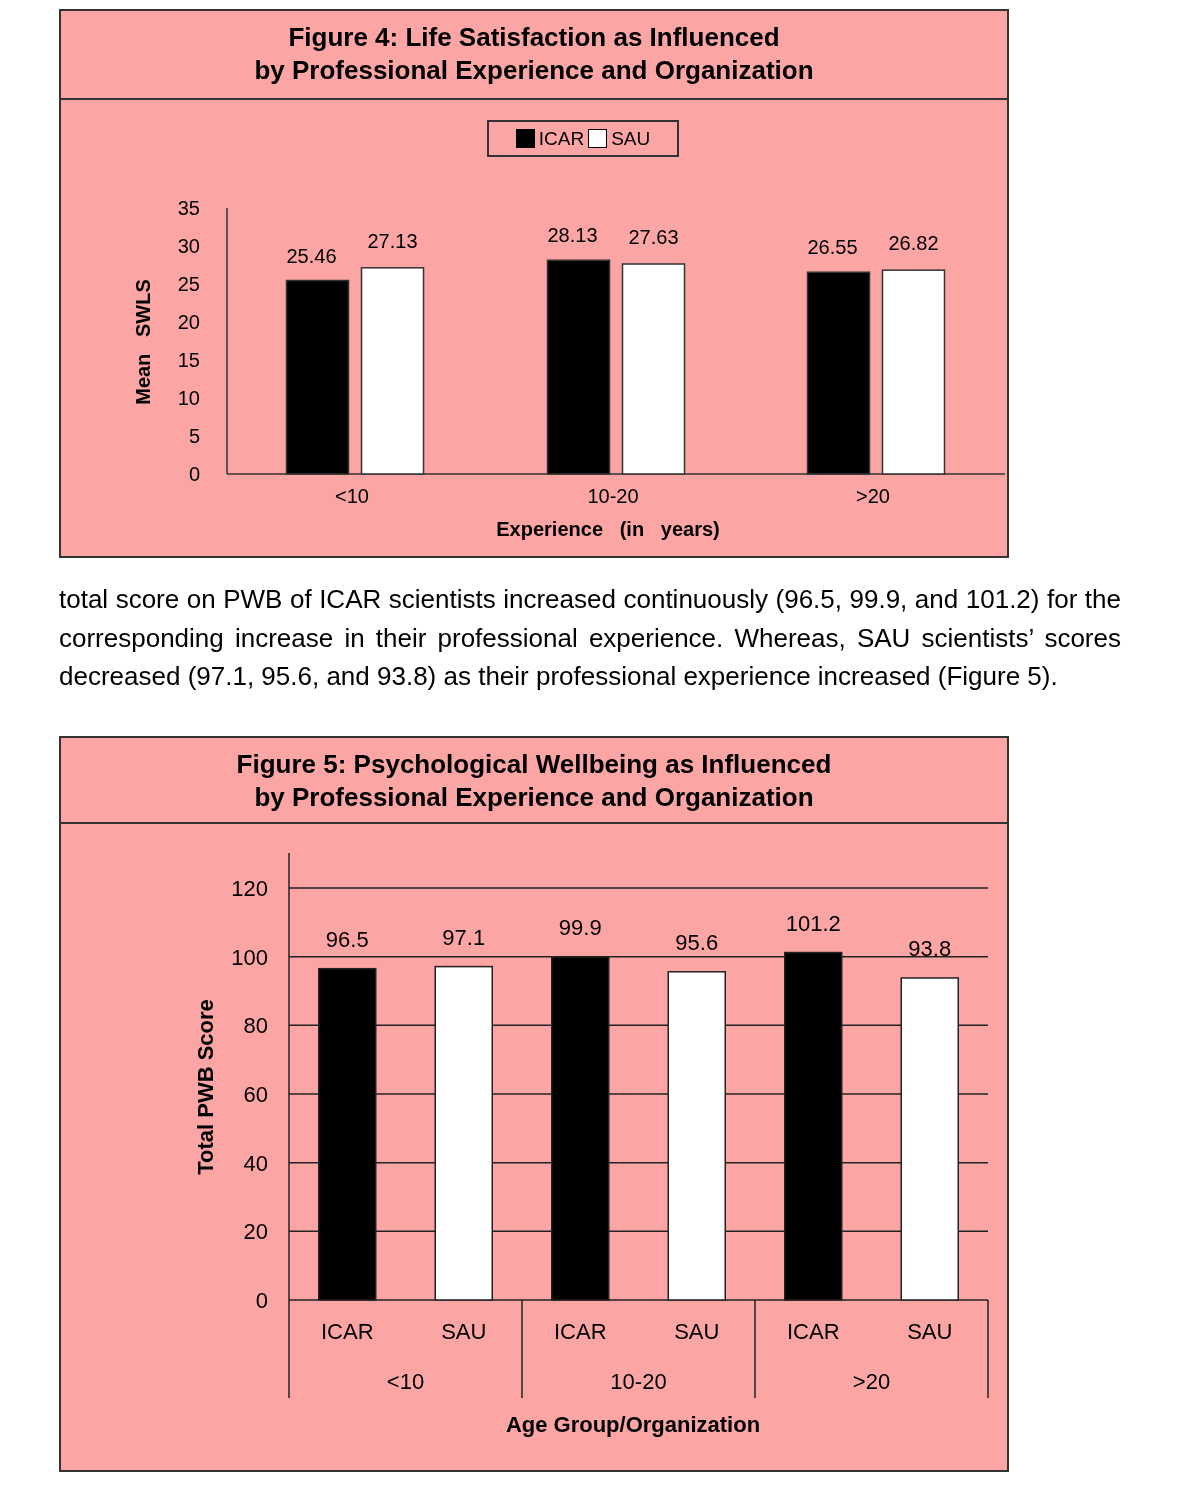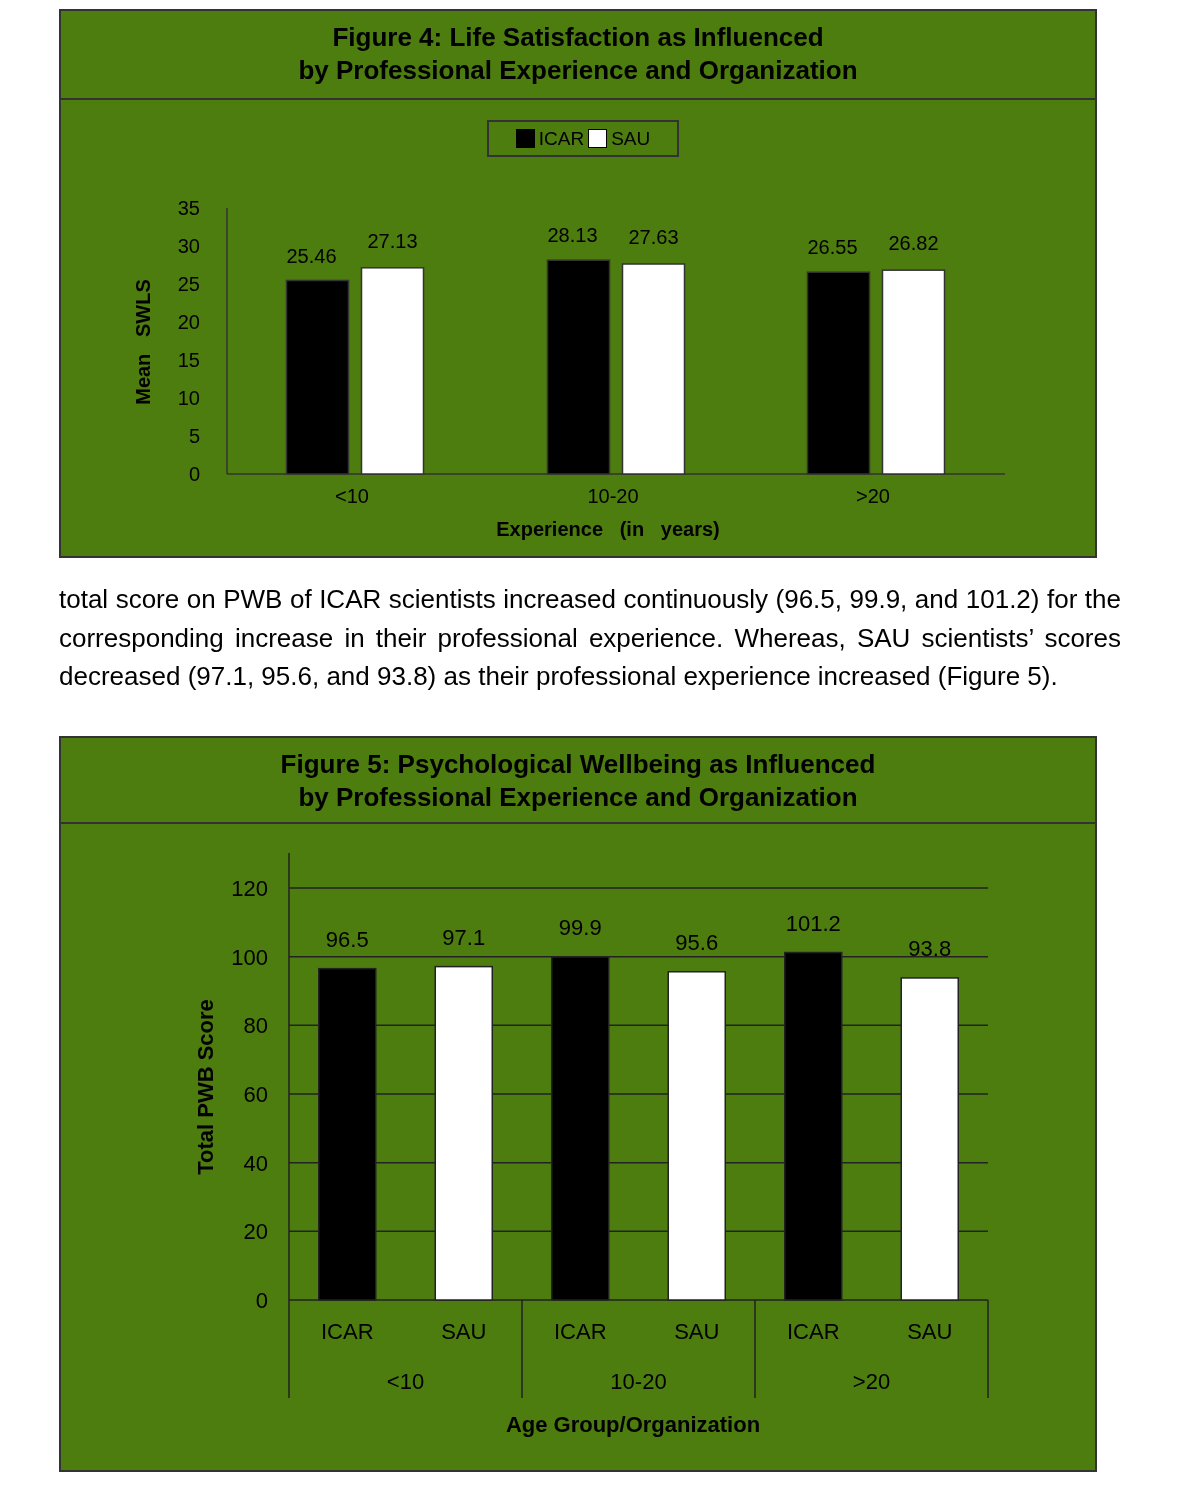--- a/index.html
+++ b/index.html
@@ -1,18 +1,18 @@
 <!DOCTYPE html>
 <html><head>
 <meta charset="utf-8">
 <style>
   html, body { margin: 0; padding: 0; background: #ffffff; }
   body { width: 1180px; height: 1487px; position: relative; overflow: hidden;
          font-family: "Liberation Sans", sans-serif; color: #000; }
-  .fig-box { position: absolute; left: 59px; width: 1038px; border: 2px solid #333; box-sizing: border-box; background: #4d7c0f; }
+  .fig-box { position: absolute; left: 59px; width: 950px; border: 2px solid #333; box-sizing: border-box; background: #fca5a5; }
   #fig4 { top: 9px; height: 549px; }
   #fig5 { top: 736px; height: 736px; }
   .fig-title { position: absolute; left: 0; right: 0; top: 0; border-bottom: 2px solid #333;
                text-align: center; font-weight: bold; font-size: 26px; line-height: 33px; box-sizing: border-box; padding-top: 10px; }
   #fig4 .fig-title { height: 89px; }
   #fig5 .fig-title { height: 86px; }
   .fig-title span { display: block; }
   svg.chart { position: absolute; left: 0; top: 0; }
   .body-text { position: absolute; left: 59px; top: 567px; width: 1062px; font-size: 26px; line-height: 38.6px;
                text-align: justify; text-align-last: left; margin-top: 13px; }

